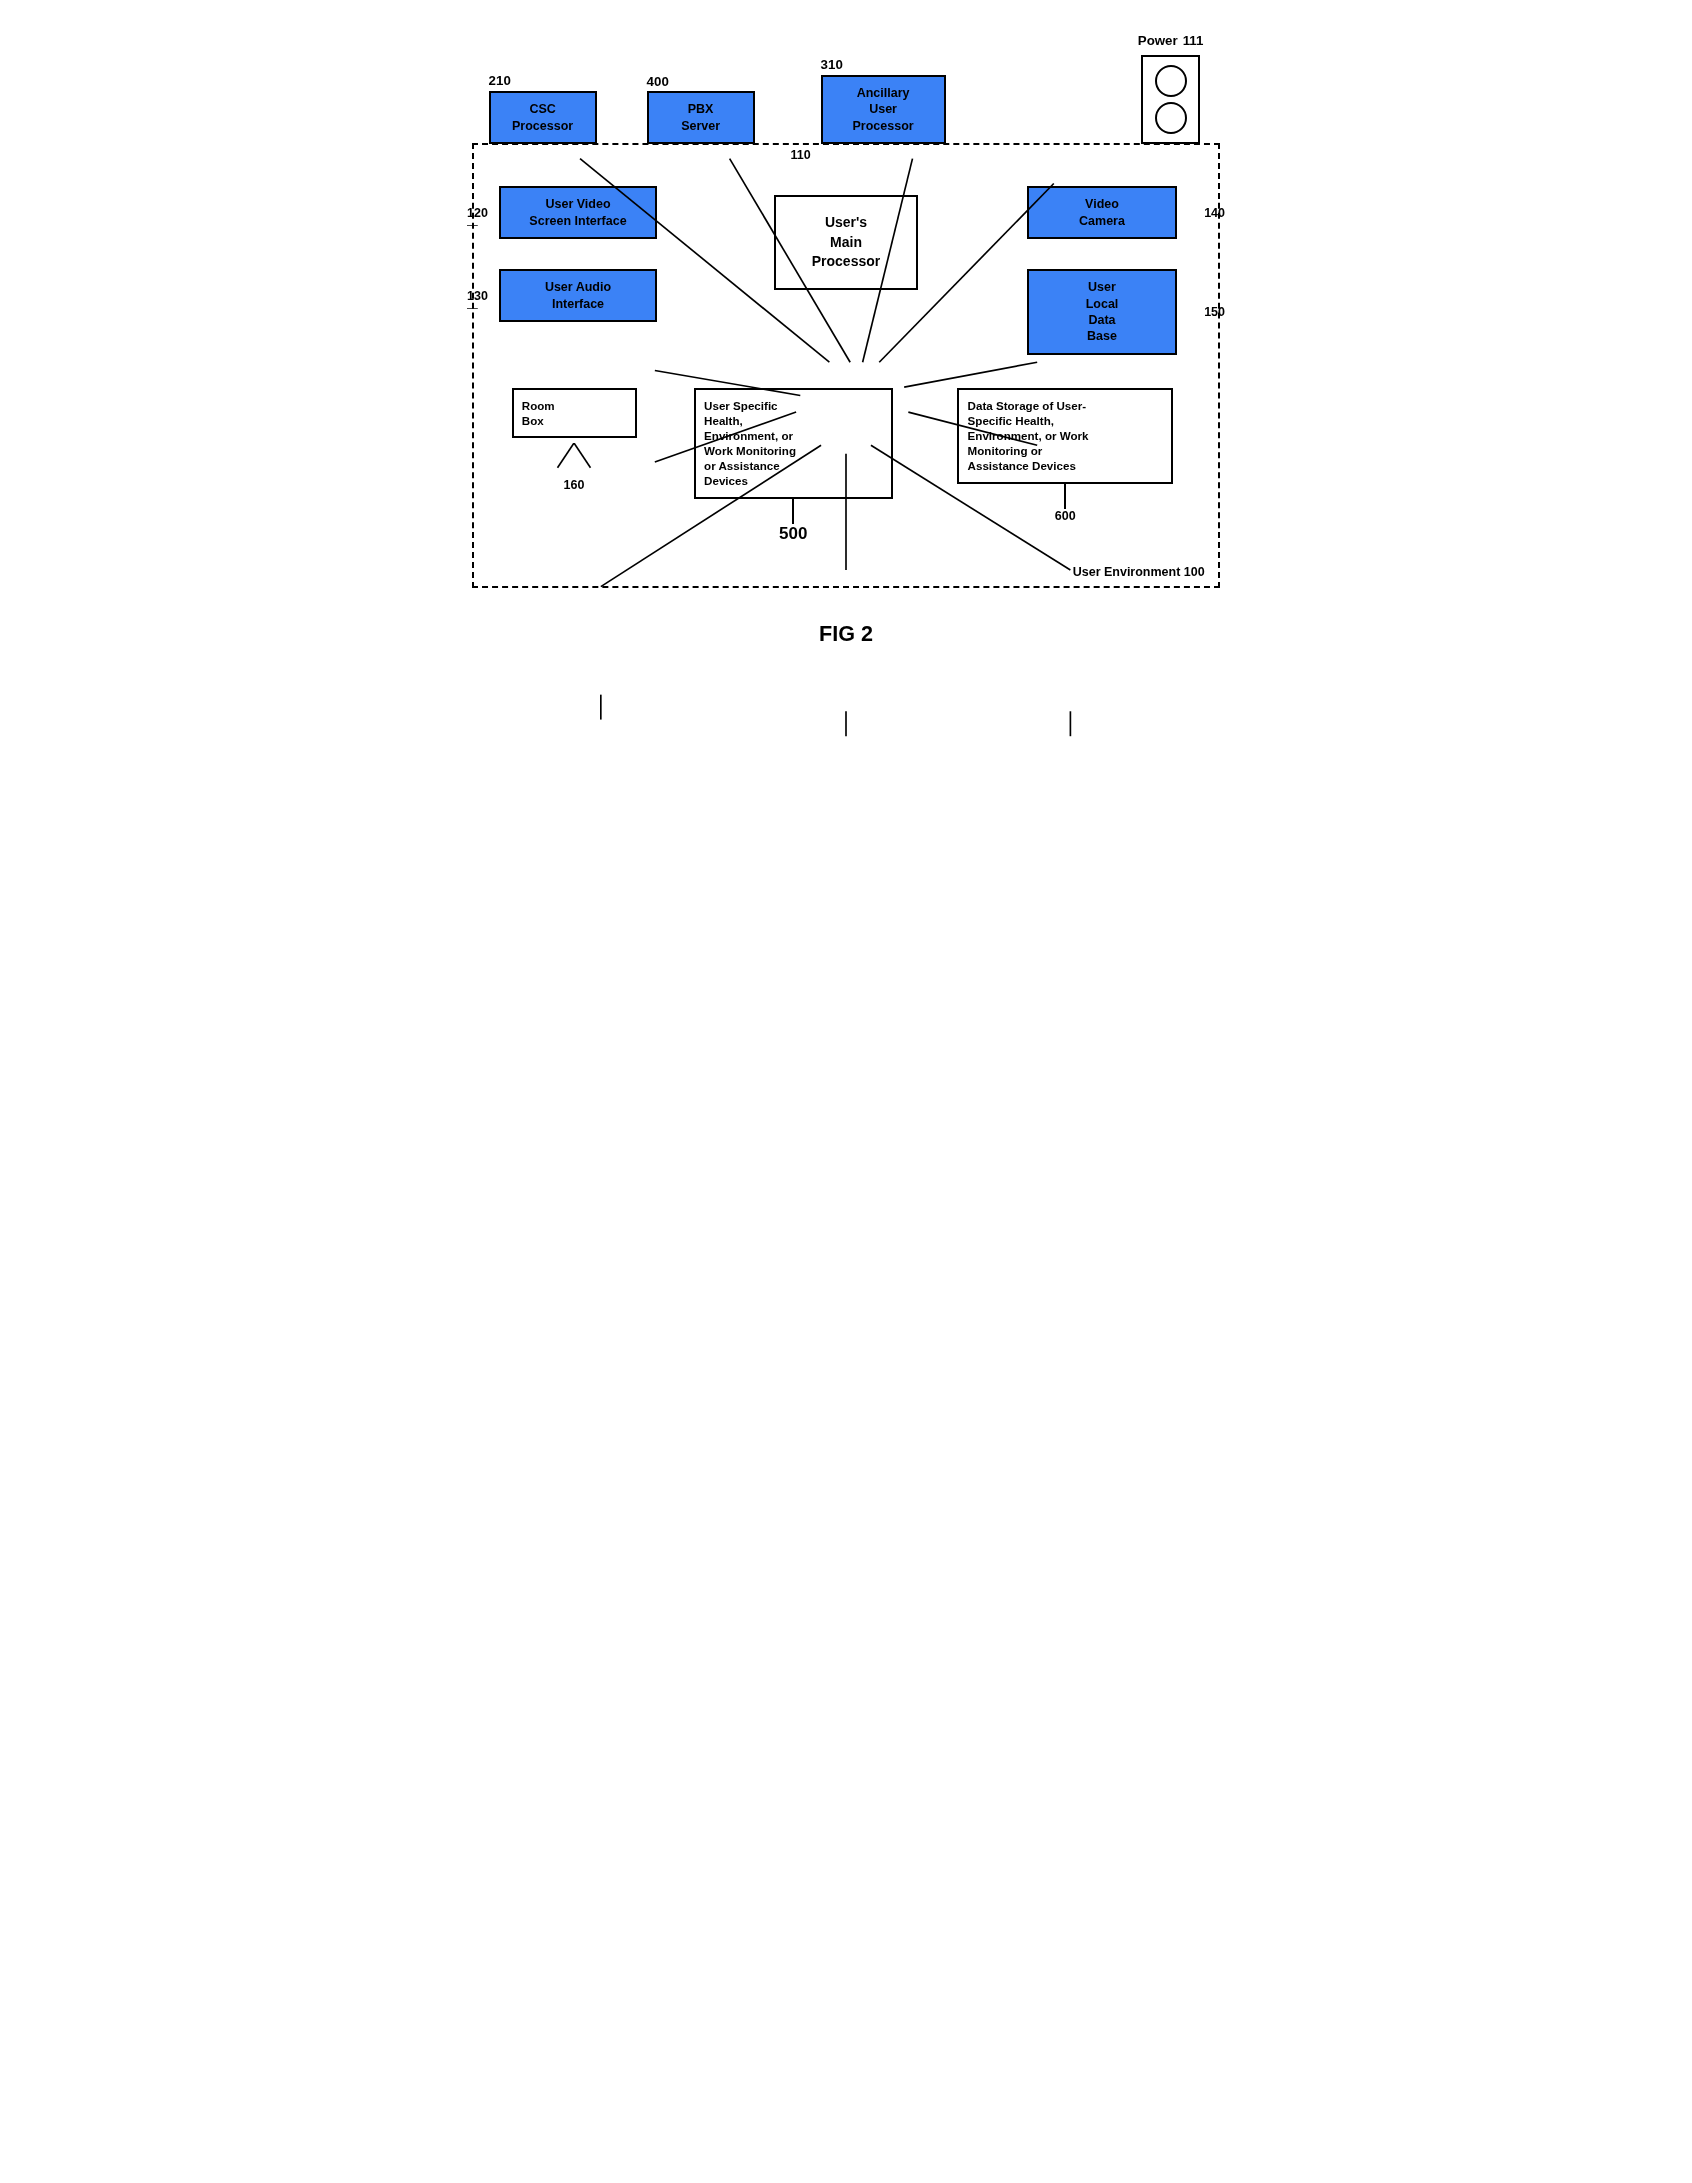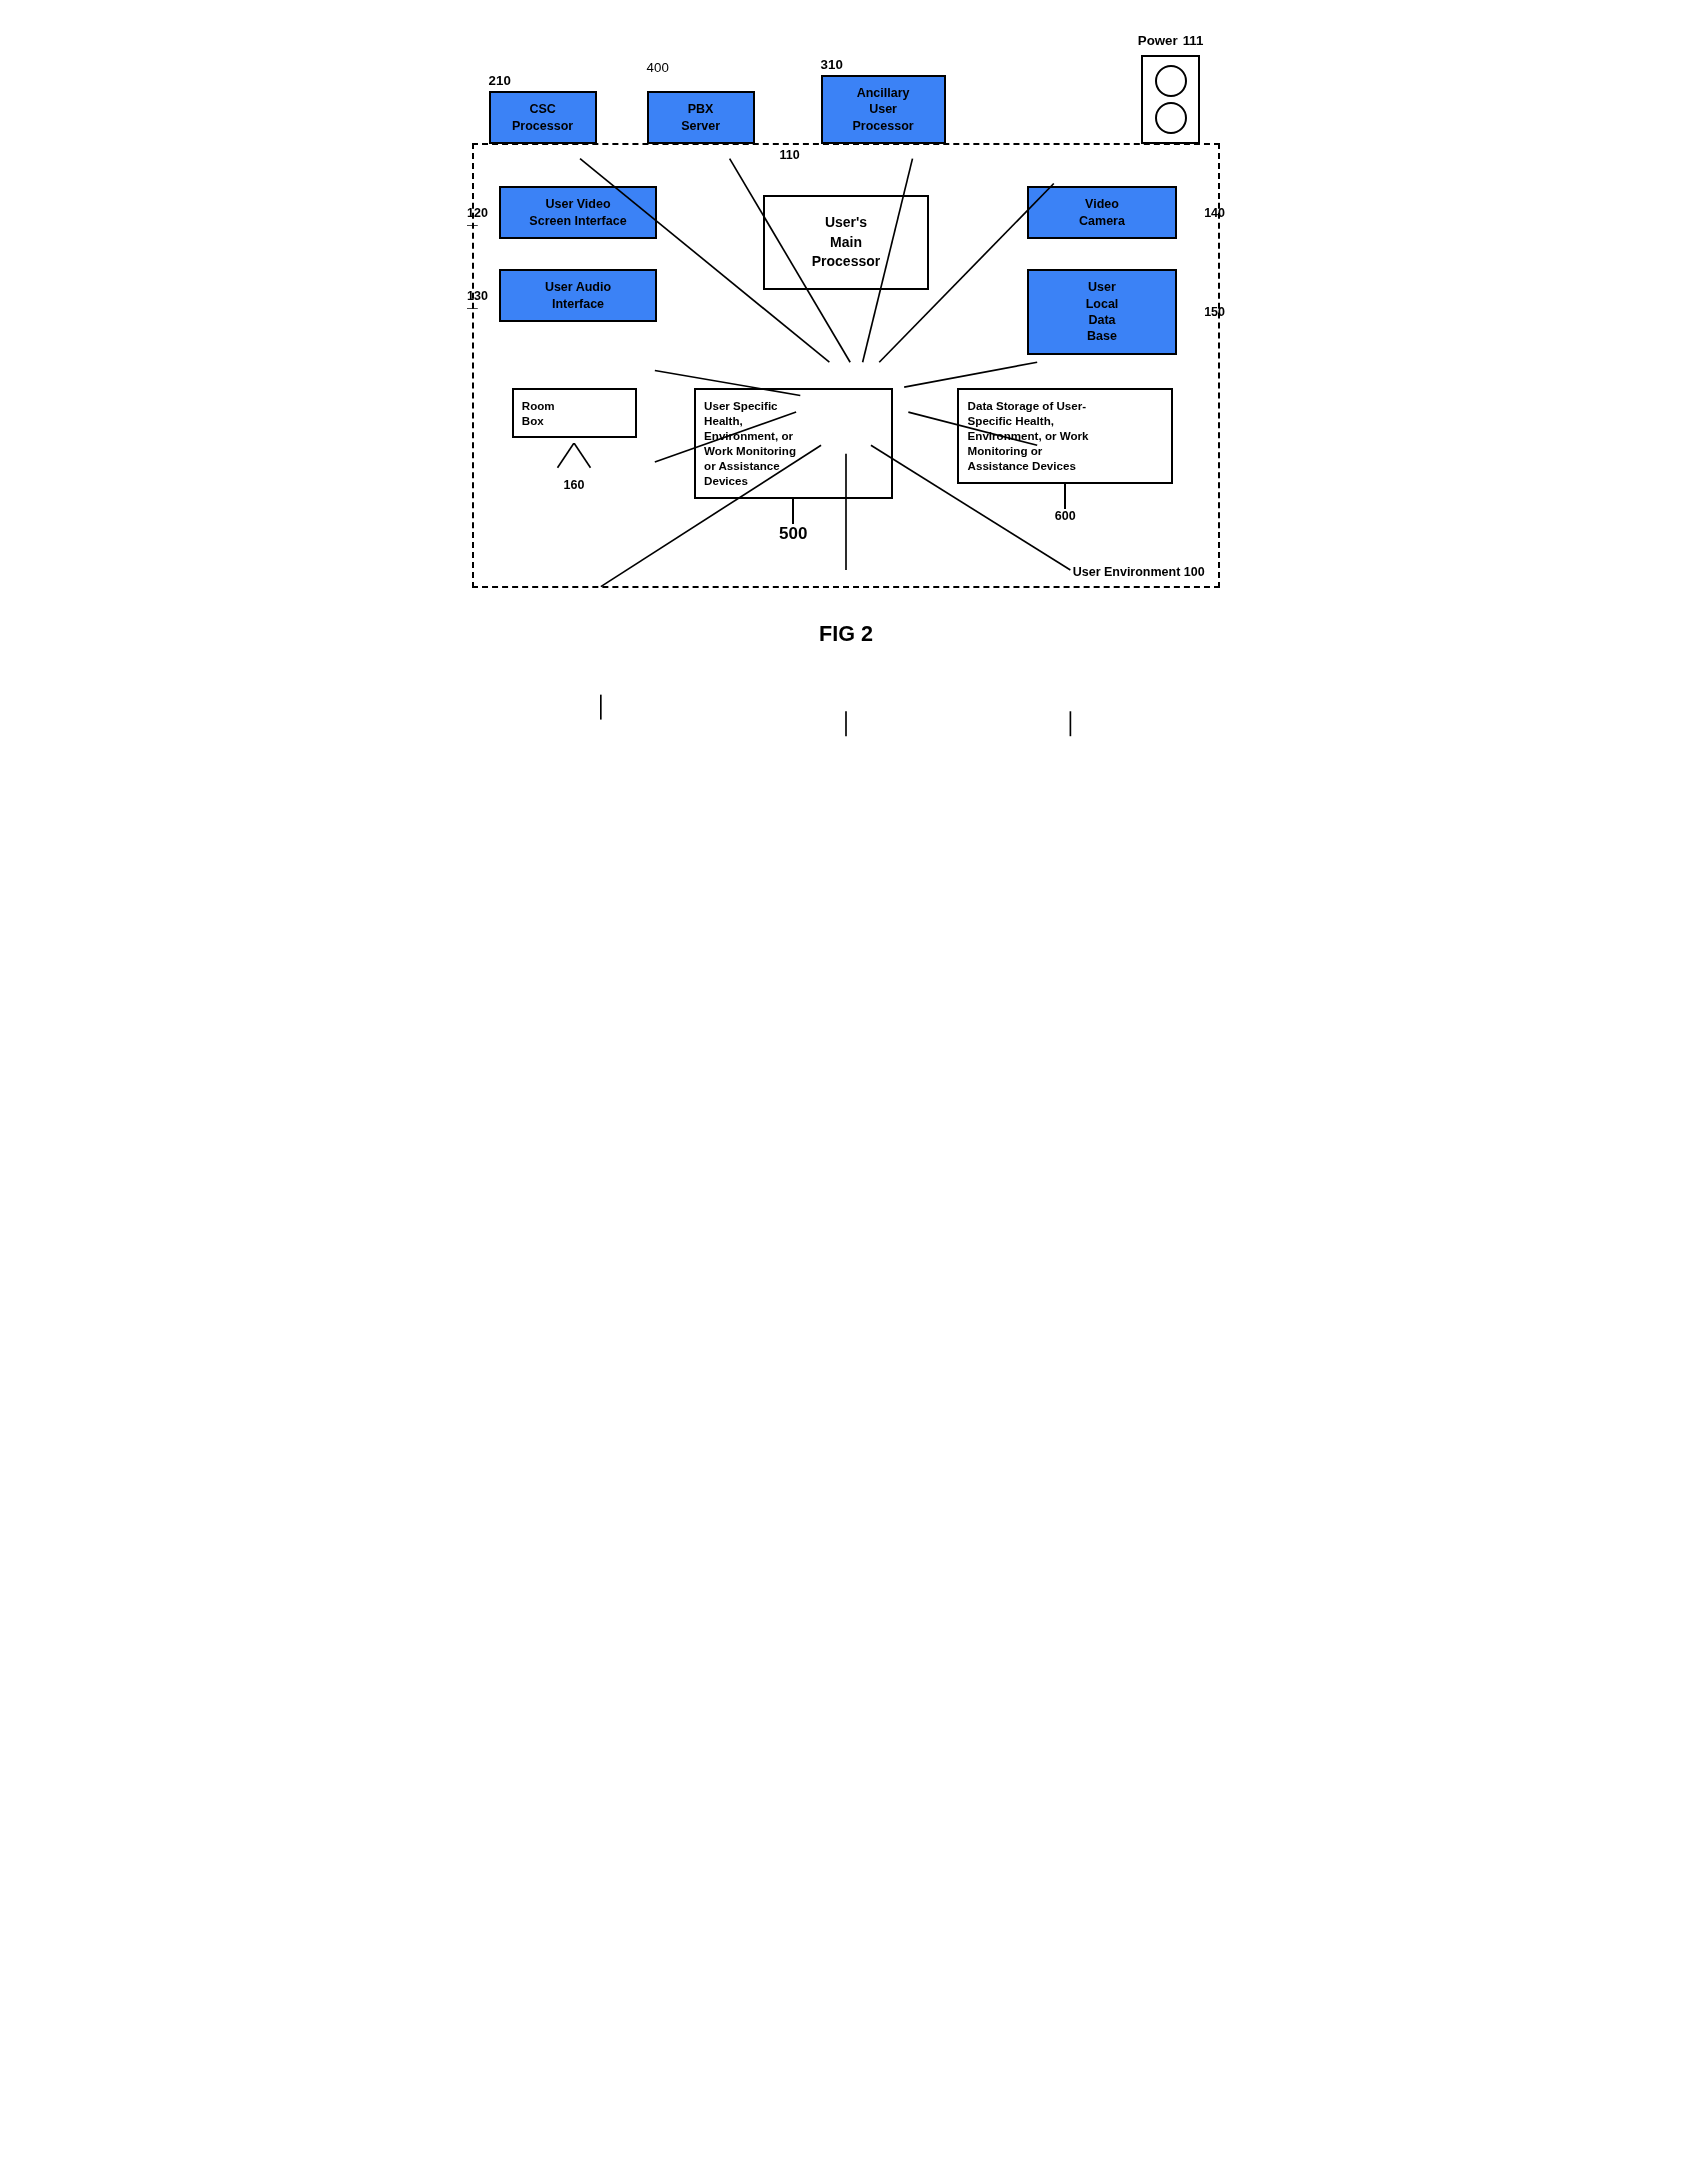--- a/index.html
+++ b/index.html
@@ -135,21 +135,21 @@
   <div style="display:flex; align-items:flex-end; padding: 0 0 0 16.6px; position:relative; gap: 0;">
 
     <div style="display:flex;flex-direction:column;align-items:flex-start;margin-right:50px;">
       <span style="font-weight:bold;font-size:13.3px;margin-bottom:3.3px;">210</span>
       <div class="node-box" style="width:108px;">
         <span>CSC<br>Processor</span>
       </div>
     </div>
 
     <div style="display:flex;flex-direction:column;align-items:flex-start;margin-right:66px;">
-      <span style="font-weight:normal;font-size:13.3px;margin-bottom:16px;">400</span>
+      <span style="font-weight:bold;font-size:13.3px;margin-bottom:2px;">400</span>
       <div class="node-box" style="width:108px;">
         <span>PBX<br>Server</span>
       </div>
     </div>
 
     <div style="display:flex;flex-direction:column;align-items:flex-start;margin-right:66px;">
       <span style="font-weight:bold;font-size:13.3px;margin-bottom:3.3px;">310</span>
       <div class="node-box" style="width:125px;">
         <span>Ancillary<br>User<br>Processor</span>
       </div>
@@ -186,21 +186,21 @@
             <span>User Audio<br>Interface</span>
           </div>
           <span style="position:absolute;left:-32px;top:50%;transform:translateY(-50%);font-weight:bold;font-size:12.5px;">130</span>
           <span style="position:absolute;left:-32px;top:50%;margin-top:11.6px;transform:translateY(-50%);font-size:10.8px;">—</span>
         </div>
       </div>
 
       <div style="display:flex;justify-content:center;">
         <div style="position:relative;">
           <span style="position:absolute;top:-21.6px;left:16.6px;font-weight:bold;font-size:12.5px;">110</span>
-          <div class="main-processor" style="width:166px;">
+          <div class="main-processor" style="width:144px;">
             <span>User's<br>Main<br>Processor</span>
           </div>
         </div>
       </div>
 
       <div class="right-col">
 
         <div style="position:relative;">
           <div class="node-box" style="width:150px;">
             <span>Video<br>Camera</span>

